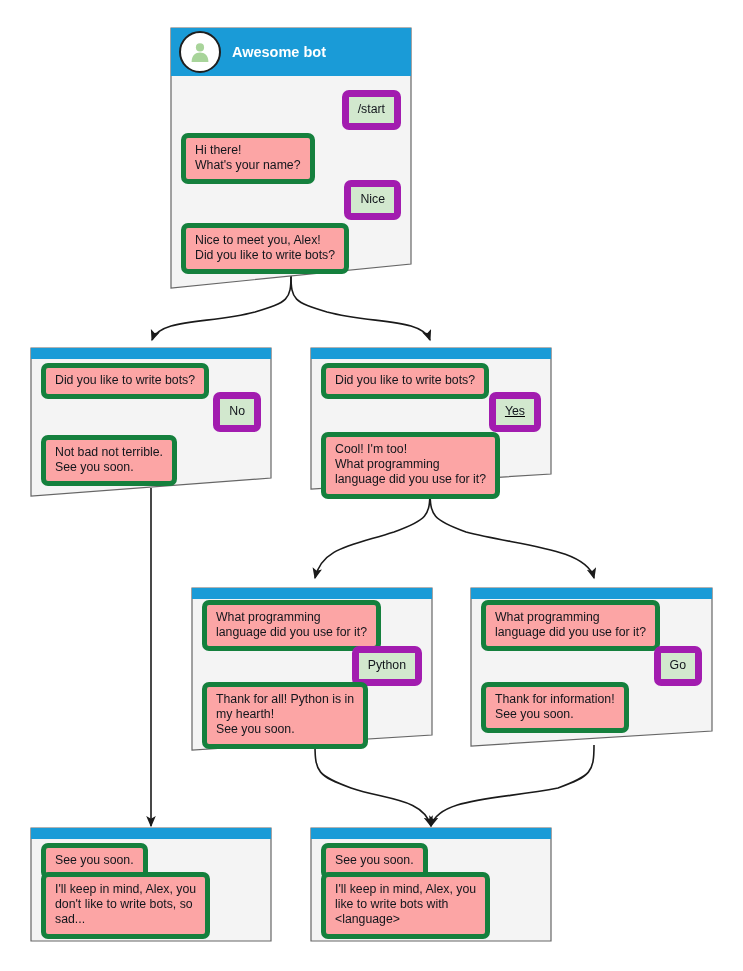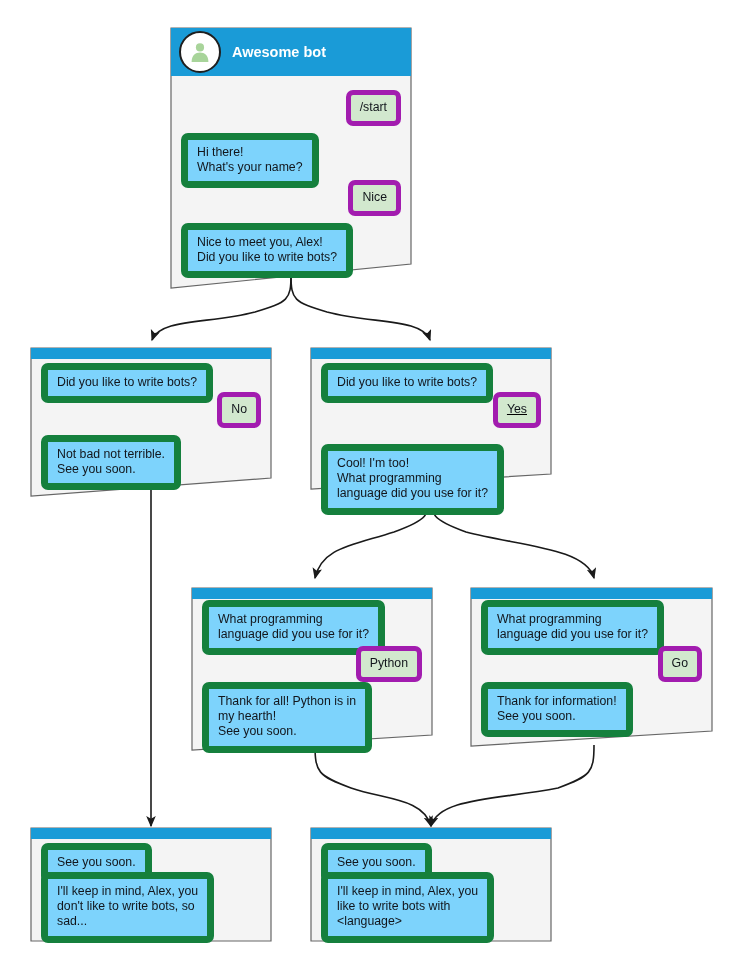--- a/index.html
+++ b/index.html
@@ -86,26 +86,26 @@
     box-sizing: border-box;
     border-radius: 7px;
     padding: 5px 9px 6px 9px;
     font-size: 12.3px;
     line-height: 15.2px;
     color: #12161c;
     white-space: pre-line;
     display: inline-block;
   }
   .bubble.bot {
-    background: #7dd3fc;
-    border: 7px solid #15803d;
+    background: #fca5a5;
+    border: 5px solid #15803d;
   }
   .bubble.user {
     background: #d2e8ce;
-    border: 5px solid #a21caf;
+    border: 7px solid #a21caf;
     text-align: left;
   }
 
   
 </style>
 </head>
 <body>
 
 <div id="canvas">
 
@@ -185,21 +185,21 @@
   </div>
 
   <div class="node" style="left:311px; top:348px; width:240px; height:126px;">
     <div class="header thin"></div>
     <div class="row left" style="top:15px;">
       <div class="bubble bot">Did you like to write bots?</div>
     </div>
     <div class="row right" style="top:44px;text-decoration:underline;">
       <div class="bubble user">Yes</div>
     </div>
-    <div class="row left" style="top:96px;">
+    <div class="row left" style="top:84px;">
       <div class="bubble bot">Cool! I'm too!
 What programming
 language did you use for it?</div>
     </div>
   </div>
 
   <div class="node" style="left:192px; top:588px; width:240px; height:147px;">
     <div class="header thin"></div>
     <div class="row left" style="top:12px;">
       <div class="bubble bot">What programming

